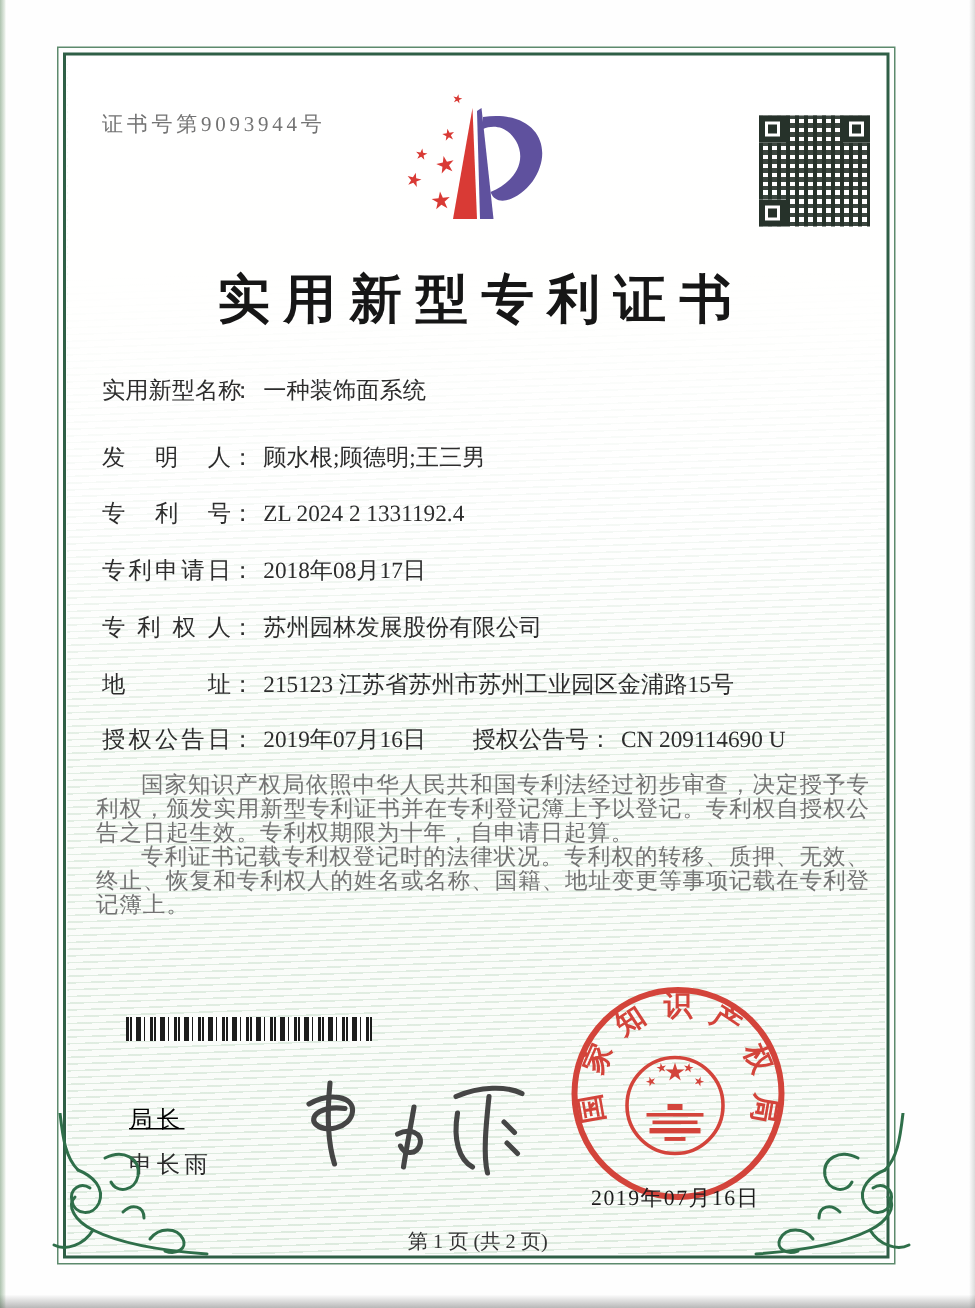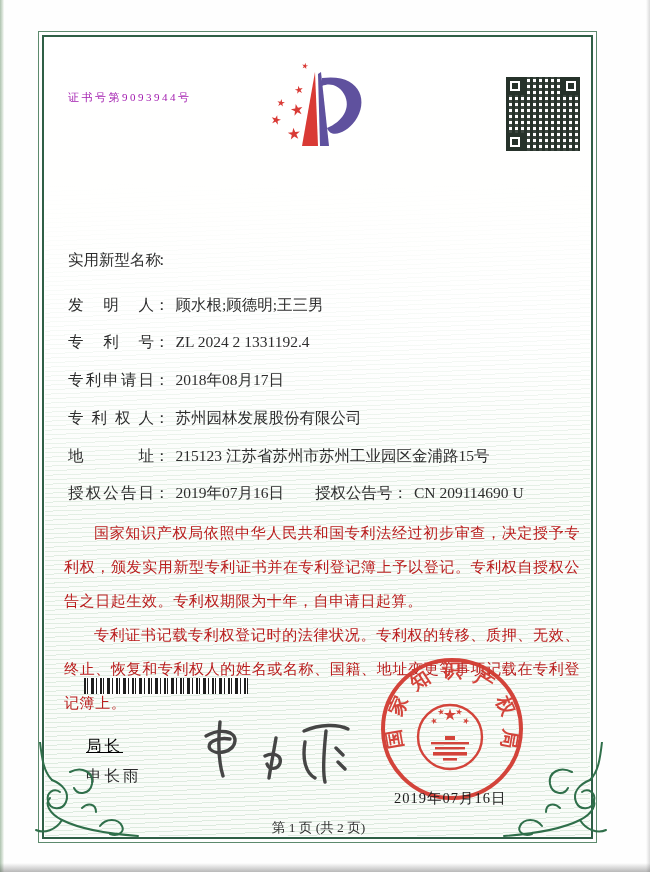--- a/index.html
+++ b/index.html
@@ -15,39 +15,39 @@
   
   .frame{position:absolute;left:38px;top:31px;width:557px;height:810px;border:1px solid #5d8a6d;}
   .frame-inner{position:absolute;inset:3px;border:2px solid #2f5f46;}
   .guilloche{position:absolute;inset:6px;
      background:
        linear-gradient(180deg,#ffffff 0%,#fffffe 18%,rgba(255,255,255,.75) 38%,
                        rgba(244,250,242,.35) 58%,rgba(233,244,231,.25) 100%),
        repeating-linear-gradient(178deg,rgba(140,185,148,.33) 0px,rgba(140,185,148,.33) 1px,
                        rgba(255,255,255,0) 1px,rgba(255,255,255,0) 4.5px);}
   
-  .cert-no{position:absolute;left:68px;top:90px;font-size:11px;letter-spacing:2.5px;color:#a21caf;}
+  .cert-no{position:absolute;left:68px;top:74px;font-size:14px;letter-spacing:2.5px;color:#737373;}
   .logo{position:absolute;left:258px;top:58px;width:124px;height:96px;}
   .qr{position:absolute;left:506px;top:77px;width:74px;height:74px;}
   .title{position:absolute;left:38px;top:176px;width:557px;text-align:center;
          font-size:35px;font-weight:600;letter-spacing:9px;text-indent:9px;color:#161616;}
   
   .fields{position:absolute;left:68px;top:250px;width:500px;font-size:15.5px;color:#2d2d2d;}
   .f-row{position:absolute;left:0;display:flex;align-items:baseline;white-space:nowrap;}
   .f-row:nth-of-type(1){top:0;}   .f-row:nth-of-type(2){top:45px;}
   .f-row:nth-of-type(3){top:82px;}.f-row:nth-of-type(4){top:120px;align-items:center;}
   .f-row:nth-of-type(5){top:158px;justify-content:flex-end;}.f-row:nth-of-type(6){top:196px;}
   .f-label{display:inline-block;width:86px;text-align:justify;text-align-last:justify;}
   .f-colon{margin-right:6px;}
   .auth-row{position:absolute;left:0;top:233px;display:flex;white-space:nowrap;}
   .auth-left{width:247px;display:flex;align-items:baseline;}
   .auth-right{display:flex;align-items:baseline;text-align:center;}
   
   .body-text{position:absolute;left:64px;top:516px;width:516px;font-size:15px;
-             line-height:34px;letter-spacing:.6px;text-align:justify;color:#b91c1c;}
+             line-height:16px;letter-spacing:.6px;text-align:justify;color:#737373;}
   .body-text p{margin:0;text-indent:2em;}
   
   .barcode{position:absolute;left:84px;top:678px;width:164px;height:16px;
      background:repeating-linear-gradient(90deg,#1d1d1d 0 2px,#fff 2px 3px,#1d1d1d 3px 4px,
        #fff 4px 7px,#1d1d1d 7px 10px,#fff 10px 12px,#1d1d1d 12px 13px,#fff 13px 16px);}
   
   .signer-title{position:absolute;left:86px;top:736px;font-size:15.5px;letter-spacing:3px;color:#000000;text-decoration:underline;}
   .signer-name{position:absolute;left:86px;top:766px;font-size:15.5px;letter-spacing:3px;color:#2b2b2b;}
   .signature{position:absolute;left:192px;top:712px;width:160px;height:82px;}
   
@@ -108,26 +108,28 @@
     </g>
   </svg>
 
   <div class="qr">
     <div class="qr-bg"></div>
     <div class="finder tl"></div>
     <div class="finder tr"></div>
     <div class="finder bl"></div>
   </div>
 
+  <div class="title">实用新型专利证书</div>
 
   
   <div class="fields">
     <div class="f-row">
       <span class="f-label">实用新型名称</span>
         <span class="f-colon">：</span>
+        <span>一种装饰面系统</span>
     </div>
     <div class="f-row">
       <span class="f-label">发明人</span>
         <span class="f-colon">：</span>
         <span>顾水根;顾德明;王三男</span>
     </div>
     <div class="f-row">
       <span class="f-label">专利号</span>
         <span class="f-colon">：</span>
         <span>ZL 2024 2 1331192.4</span>

